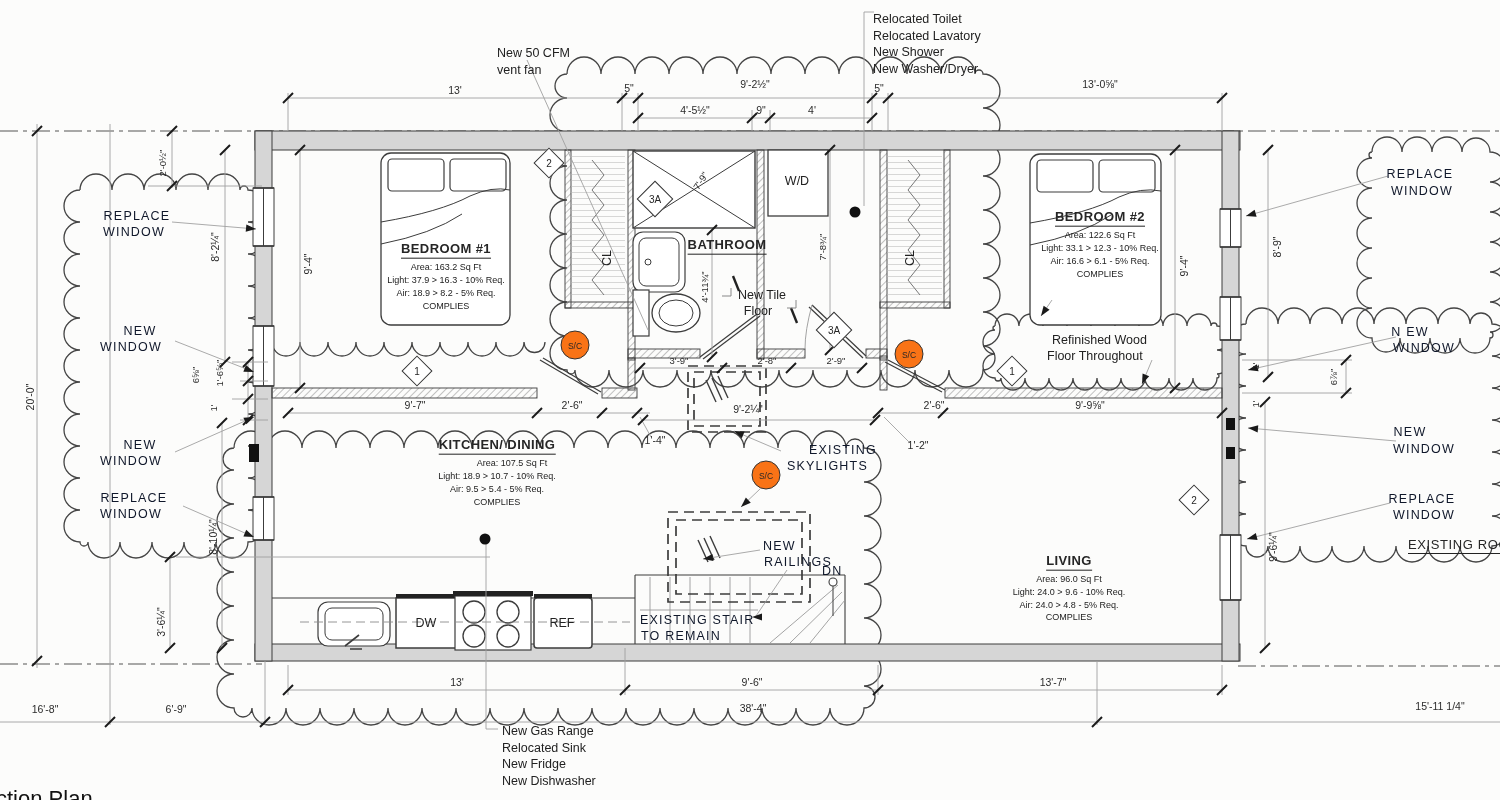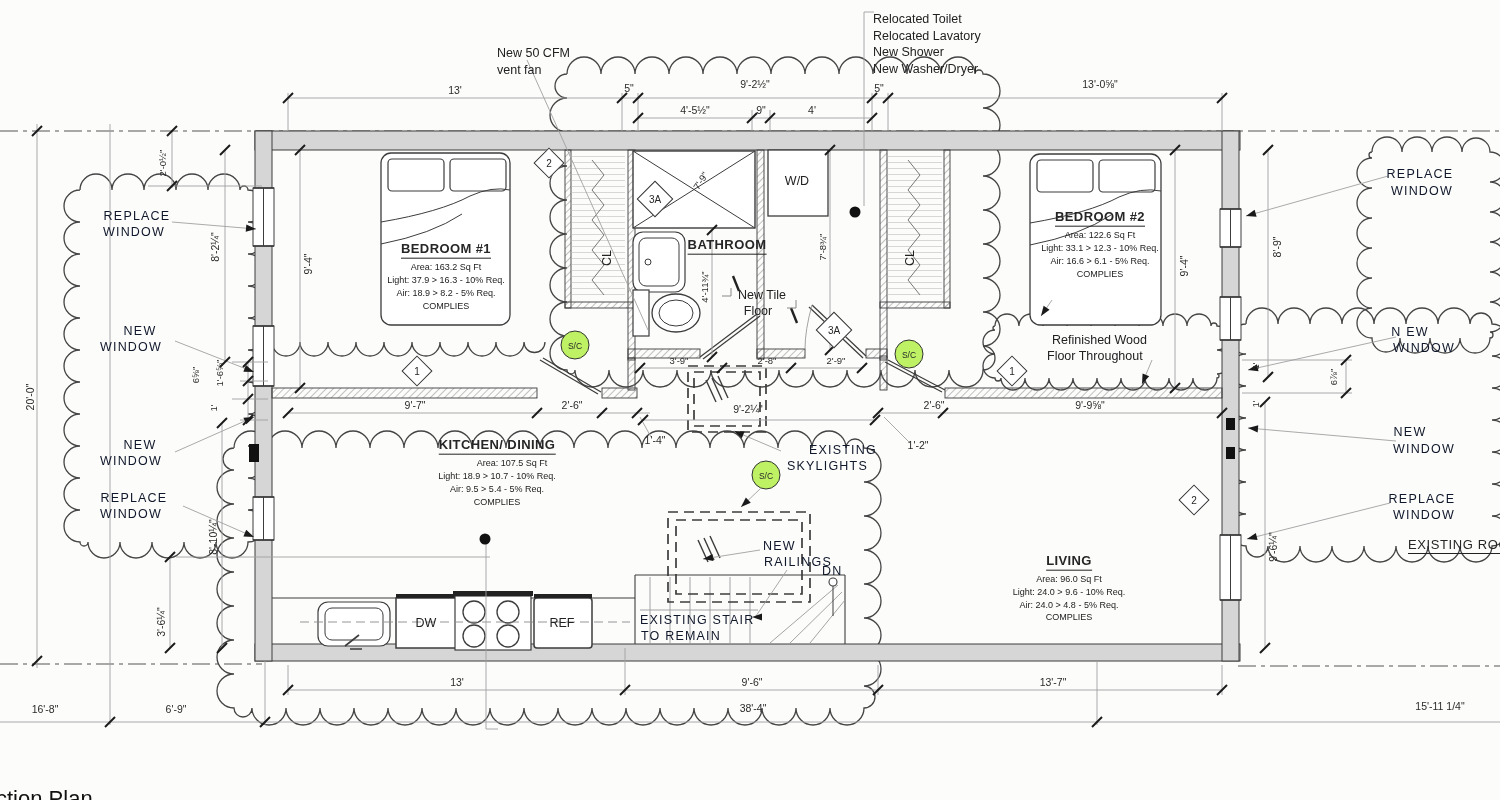--- a/index.html
+++ b/index.html
@@ -17,21 +17,21 @@
   .annU{font-size:13px;letter-spacing:.6px;border-bottom:1.2px solid #222;padding-bottom:1px;}
   .title{font-size:13px;font-weight:700;letter-spacing:.4px;border-bottom:1.3px solid #222;padding-bottom:2px;}
   .stat{font-size:9px;color:#222;}
   .list{position:absolute;font-size:12.5px;color:#222;line-height:1.33;}
   .planname{position:absolute;font-size:22px;color:#111;border-bottom:1.5px solid #111;padding-bottom:3px;}
   .dia{position:absolute;width:20px;height:20px;border:1.2px solid #333;background:#fff;
        transform:translate(-50%,-50%) rotate(45deg);}
   .dia3{width:24px;height:24px;}
   .dia i{position:absolute;inset:0;display:flex;align-items:center;justify-content:center;
          font-style:normal;font-size:10px;transform:rotate(-45deg);}
-  .scc{position:absolute;width:27px;height:27px;border:1.1px solid #333;border-radius:50%;background:#bef264;
+  .scc{position:absolute;width:27px;height:27px;border:1.1px solid #333;border-radius:50%;background:#f97316;
        display:flex;align-items:center;justify-content:center;font-size:8.5px;
        transform:translate(-50%,-50%);}
   .dot{position:absolute;width:11px;height:11px;background:#111;border-radius:50%;
        transform:translate(-50%,-50%);}
 </style>
 </head>
 <body>
 
 <div id="stage">
   <svg id="draw" width="1500" height="800">
@@ -320,20 +320,26 @@
     <div>Relocated Lavatory</div>
     <div>New Shower</div>
     <div>New Washer/Dryer</div>
   </div>
 
   <div class="list" style="left:462px;top:45px;margin-left:35px;">
     <div>New 50 CFM</div>
     <div>vent fan</div>
   </div>
 
+  <div class="list" style="left:502px;top:723px;">
+    <div>New Gas Range</div>
+    <div>Relocated Sink</div>
+    <div>New Fridge</div>
+    <div>New Dishwasher</div>
+  </div>
 
   <div class="planname" style="left:-4px;top:786px;">ction Plan</div>
 
   <div class="lbl ctr title" style="left:446px;top:250px;">BEDROOM #1</div>
   <div class="lbl ctr stat" style="left:446px;top:268px;">Area: 163.2 Sq Ft</div>
   <div class="lbl ctr stat" style="left:446px;top:281px;">Light: 37.9  &gt;  16.3 - 10% Req.</div>
   <div class="lbl ctr stat" style="left:446px;top:294px;">Air: 18.9 &gt; 8.2 - 5% Req.</div>
   <div class="lbl ctr stat" style="left:446px;top:307px;">COMPLIES</div>
 
   <div class="lbl ctr title" style="left:727px;top:246px;">BATHROOM</div>

